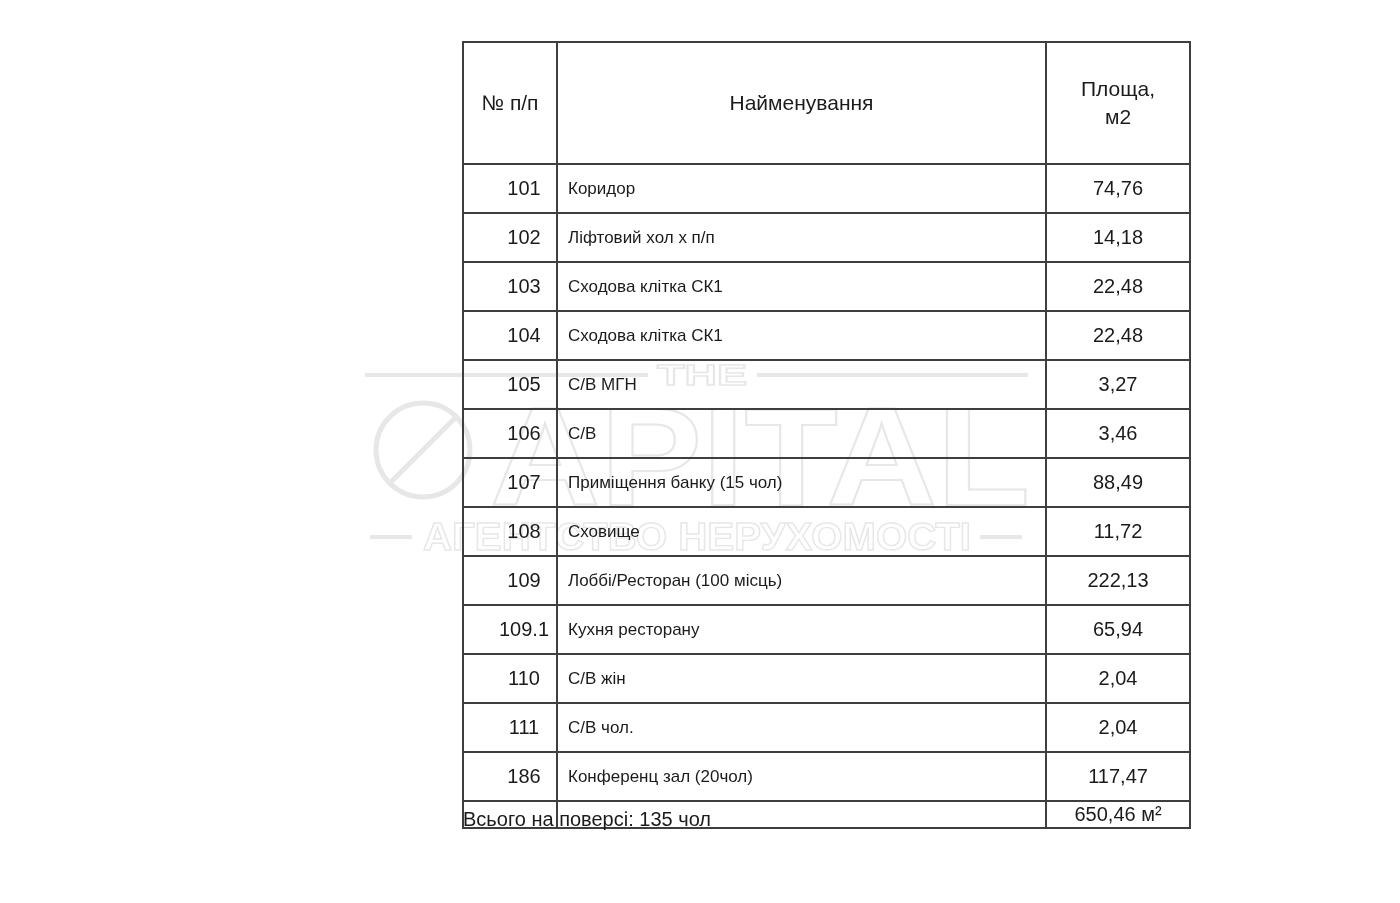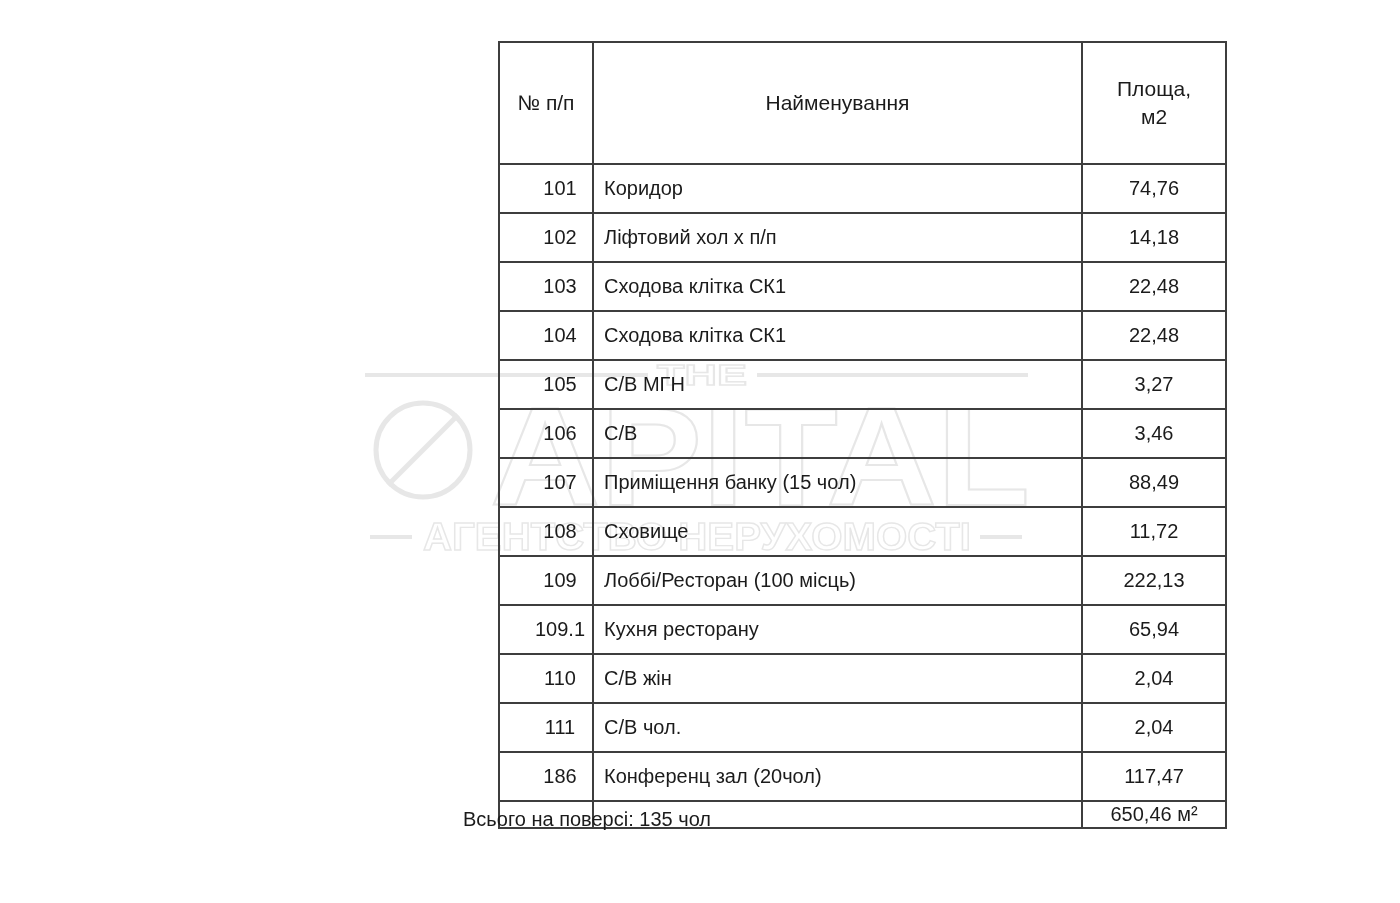--- a/index.html
+++ b/index.html
@@ -29,21 +29,20 @@
 
   
   table.area-table {
     position: absolute;
     left: 462px;
     top: 41px;
     z-index: 1;
     border-collapse: collapse;
     table-layout: fixed;
     background: transparent;
-    margin-left: 36px;
   }
   table.area-table th,
   table.area-table td {
     border: 2px solid #3e3e3e;
     background: transparent;
     vertical-align: middle;
     overflow: hidden;
   }
   table.area-table th {
     font-weight: normal;
@@ -56,21 +55,21 @@
   tr.total-row  { height: 20px;  }
 
   td.c-num {
     text-align: center;
     font-size: 20px;
     padding-left: 29px;
   }
   td.c-name {
     text-align: left;
     padding-left: 10px;
-    font-size: 20px;
+    font-size: 17px;
   }
   td.c-area {
     text-align: center;
     font-size: 20px;
   }
   th.h-area {
     padding: 0 34px; 
   }
 
   

